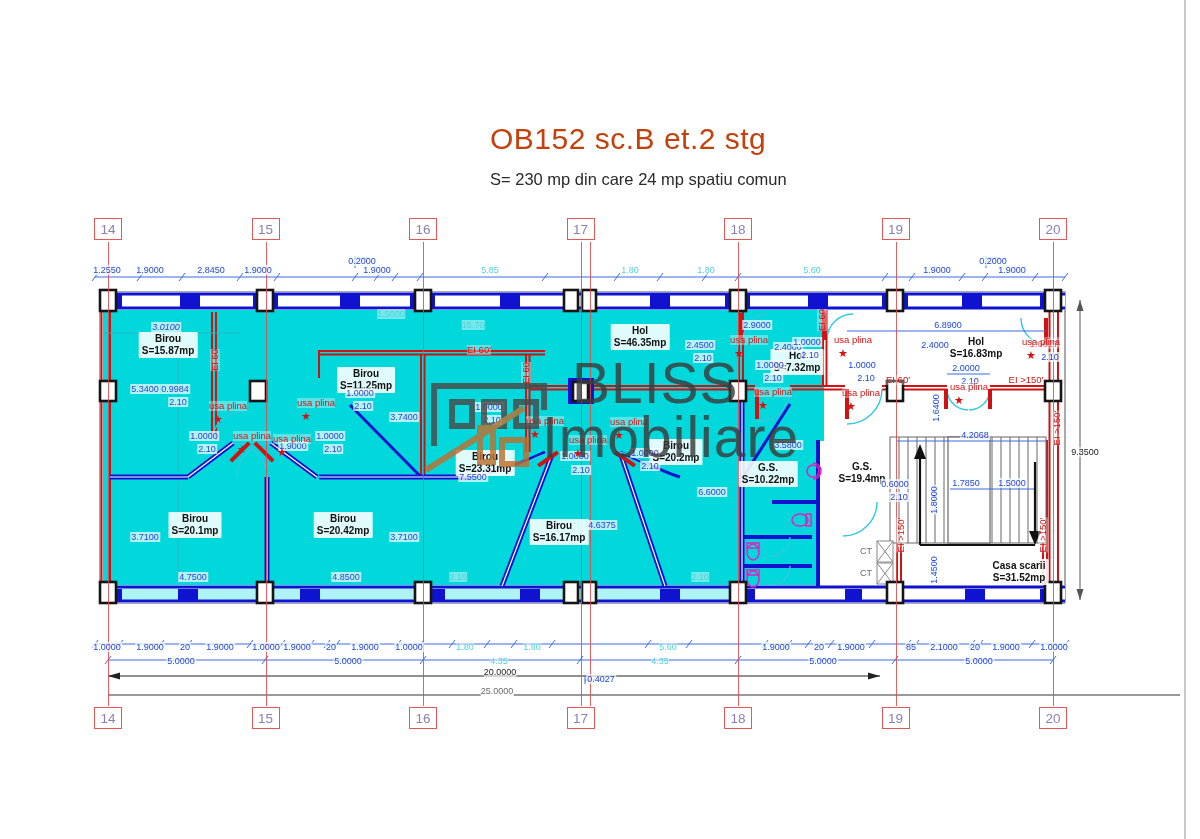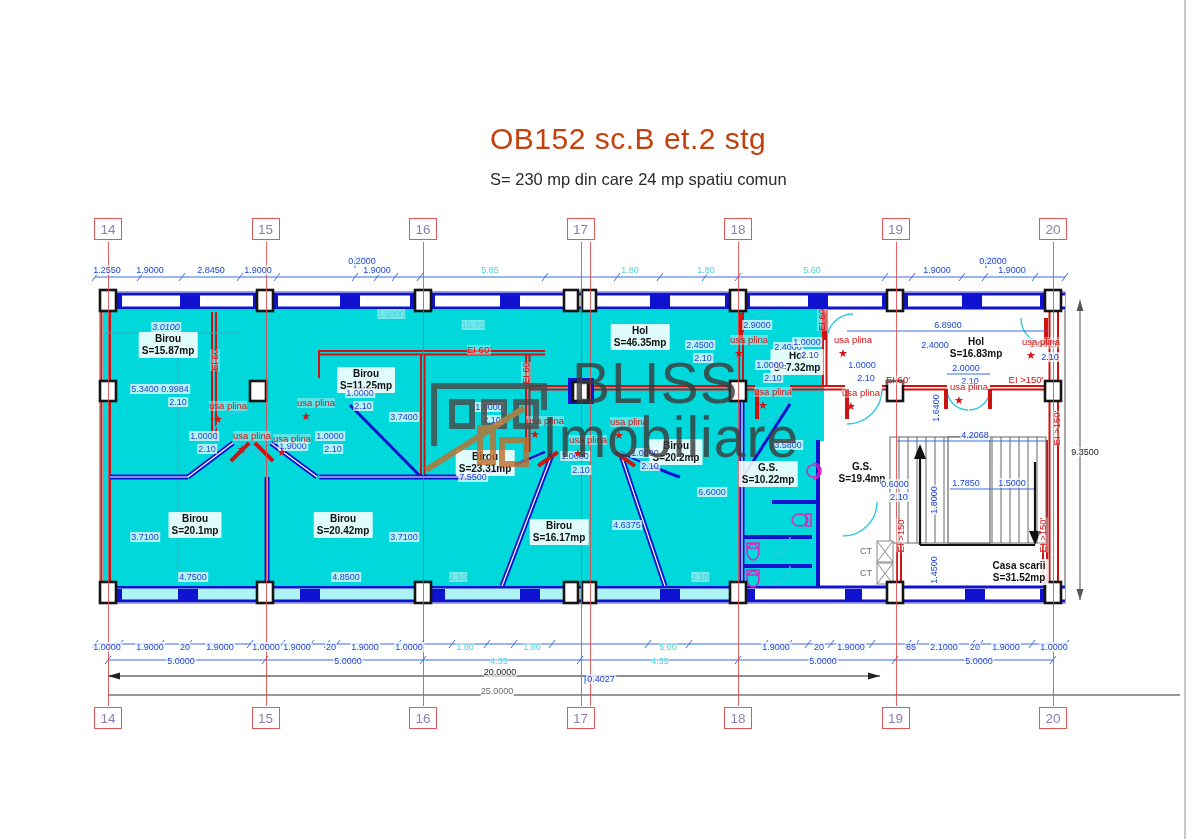--- a/index.html
+++ b/index.html
@@ -431,21 +431,21 @@
     <div class="lbl b" style="left: 145px; top: 537px;">3.7100</div>
     <div class="lbl b" style="left: 193px; top: 577px;">4.7500</div>
     <div class="lbl b" style="left: 346px; top: 577px;">4.8500</div>
     <div class="lbl b" style="left: 404px; top: 537px;">3.7100</div>
     <div class="lbl b" style="left: 489px; top: 407px;">1.0000</div>
     <div class="lbl b" style="left: 492px; top: 420px;">2.10</div>
     <div class="lbl b" style="left: 575px; top: 456px;">1.0000</div>
     <div class="lbl b" style="left: 581px; top: 470px;">2.10</div>
     <div class="lbl b" style="left: 645px; top: 453px;">1.0000</div>
     <div class="lbl b" style="left: 650px; top: 466px;">2.10</div>
-    <div class="lbl b" style="left: 627px; top: 525px;">4.6375</div>
+    <div class="lbl b" style="left: 602px; top: 525px;">4.6375</div>
     <div class="lbl b" style="left: 712px; top: 492px;">6.6000</div>
     <div class="lbl c" style="left: 458px; top: 577px;">2.10</div>
     <div class="lbl c" style="left: 700px; top: 577px;">2.10</div>
     <div class="lbl b" style="left: 757px; top: 325px;">2.9000</div>
     <div class="lbl b" style="left: 700px; top: 345px;">2.4500</div>
     <div class="lbl b" style="left: 703px; top: 358px;">2.10</div>
     <div class="lbl b" style="left: 788px; top: 347px;">2.4000</div>
     <div class="lbl b" style="left: 807px; top: 342px;">1.0000</div>
     <div class="lbl b" style="left: 810px; top: 355px;">2.10</div>
     <div class="lbl b" style="left: 770px; top: 365px;">1.0000</div>

